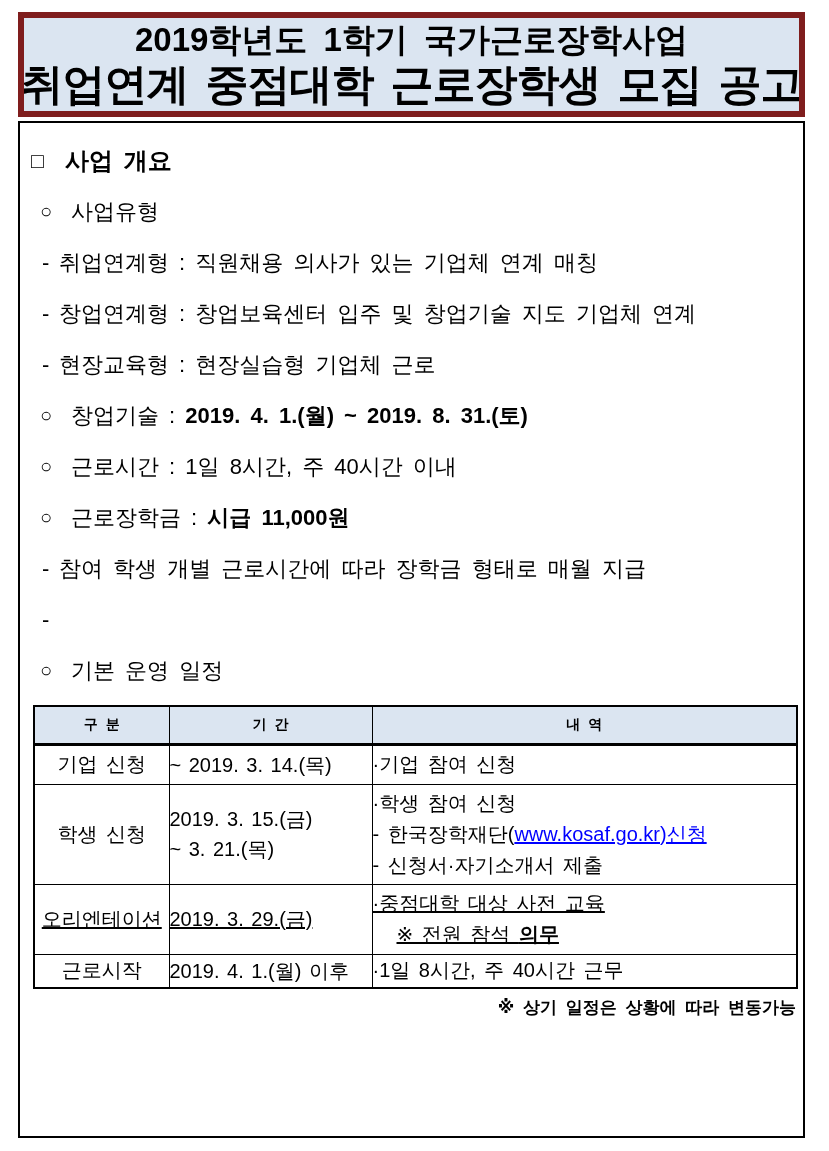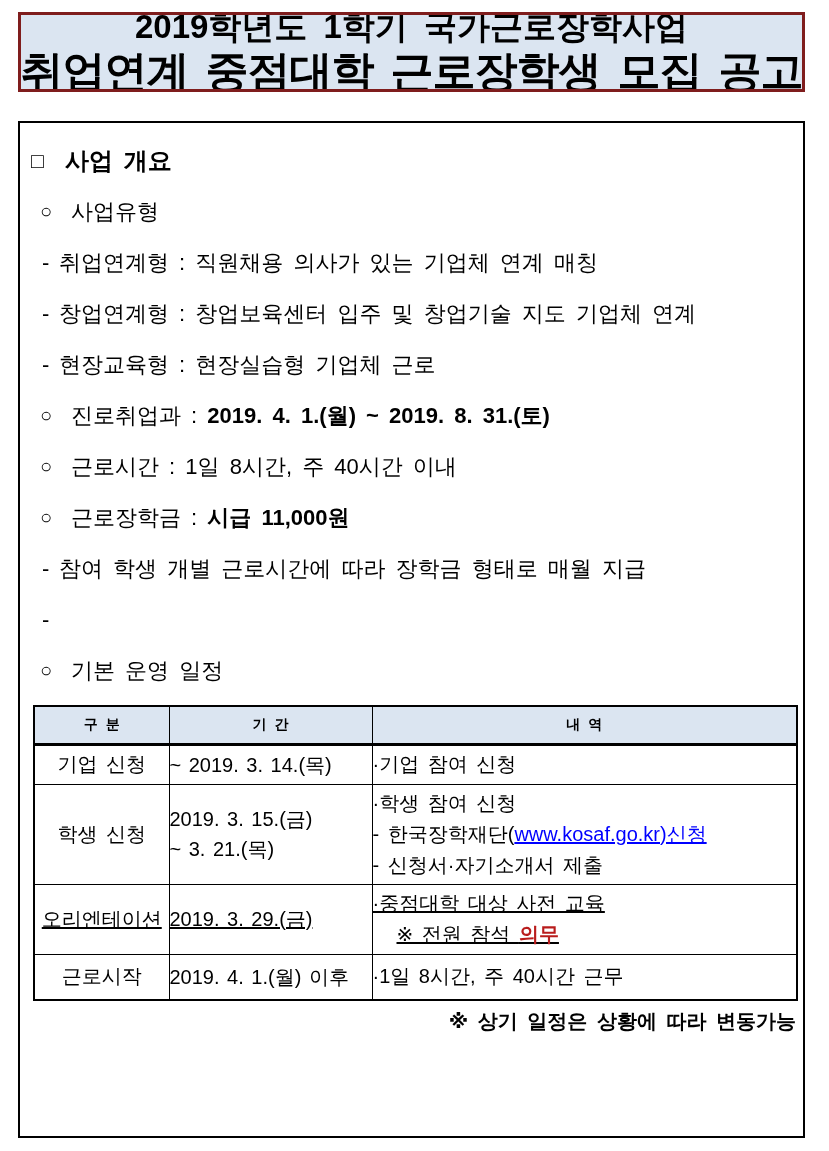--- a/index.html
+++ b/index.html
@@ -5,22 +5,22 @@
   html,body { margin:0; padding:0; }
   body {
     width:829px; height:1151px; background:#ffffff;
     font-family:"Liberation Sans","DejaVu Sans",sans-serif;
     color:#000;
   }
   .page { position:relative; width:829px; height:1151px; overflow:hidden; }
 
   
   .title-box {
-    position:absolute; left:18px; top:12px; width:787px; height:80px;
-    box-sizing:border-box; border:3px solid #7f1d1d; background:#dbe5f1;
+    position:absolute; left:18px; top:12px; width:787px; height:105px;
+    box-sizing:border-box; border:6px solid #7f1d1d; background:#dbe5f1;
     display:flex; flex-direction:column; align-items:center; justify-content:center;
     text-align:center; overflow:hidden;
   }
   .title-line1 { font-size:33px; font-weight:bold; line-height:1.2; word-spacing:7px; white-space:nowrap; }
   .title-line2 { font-size:43px; font-weight:bold; line-height:1.15; word-spacing:6px; white-space:nowrap; letter-spacing:-1px; }
 
   
   .body-box {
     position:absolute; left:18px; top:121px; width:787px; height:1017px;
     box-sizing:border-box; border:2px solid #000; background:#fff;
@@ -48,29 +48,29 @@
     background:#dbe5f1; font-weight:bold; font-size:14px; text-align:center;
     border-bottom:3px solid #000; height:38px; word-spacing:4px;
   }
   td.cat { text-align:center; word-spacing:3px; white-space:nowrap; }
   td.period { text-align:left; padding-left:10px; word-spacing:2px; white-space:nowrap; line-height:30px; }
   td.detail { text-align:left; padding-left:8px; line-height:31px; word-spacing:3px; white-space:nowrap; }
   tr.r1 { height:40px; }
   tr.r2 { height:100px; }
   tr.r3 { height:77px; }
   tr.r4 { height:70px;text-decoration:underline; }
-  tr.r5 { height:46px; }
+  tr.r5 { height:34px; }
   .condensed { display:inline-block; transform:scaleX(0.93); transform-origin:left center; letter-spacing:-0.5px; }
   a.link { color:#0000ff; text-decoration:underline; cursor:pointer; }
-  .alert { color:#b91c1c; font-weight:bold; }
+  .alert { color:#000000; font-weight:bold; }
   .detail-indent { padding-left:24px; }
 
   .footnote {
     width:776px; margin-top:7px; text-align:right;
-    font-size:20px; font-weight:bold; word-spacing:4px; white-space:nowrap;
+    font-size:17px; font-weight:bold; word-spacing:4px; white-space:nowrap;
   }
 </style>
 </head>
 <body>
 
 <div class="page">
 
   <div class="title-box">
     <div class="title-line1">2019학년도 1학기 국가근로장학사업</div>
     <div class="title-line2">취업연계 중점대학 근로장학생 모집 공고</div>
@@ -99,21 +99,21 @@
         <span>창업연계형 : 창업보육센터 입주 및 창업기술 지도 기업체 연계</span>
       </div>
 
       <div class="line l-d">
         <span class="marker">-</span>
         <span>현장교육형 : 현장실습형 기업체 근로</span>
       </div>
 
       <div class="line l-o">
         <span class="marker">○</span>
-        <span><span>진로취업과 : </span><span class="bold-part">2019. 4. 1.(월) ~ 2019. 8. 31.(토)</span></span>
+        <span><span>창업기술 : </span><span class="bold-part">2019. 4. 1.(월) ~ 2019. 8. 31.(토)</span></span>
       </div>
 
       <div class="line l-o">
         <span class="marker">○</span>
         <span>근로시간 : 1일 8시간, 주 40시간 이내</span>
       </div>
 
       <div class="line l-o">
         <span class="marker">○</span>
         <span><span>근로장학금 : </span><span class="bold-part">시급 11,000원</span></span>

